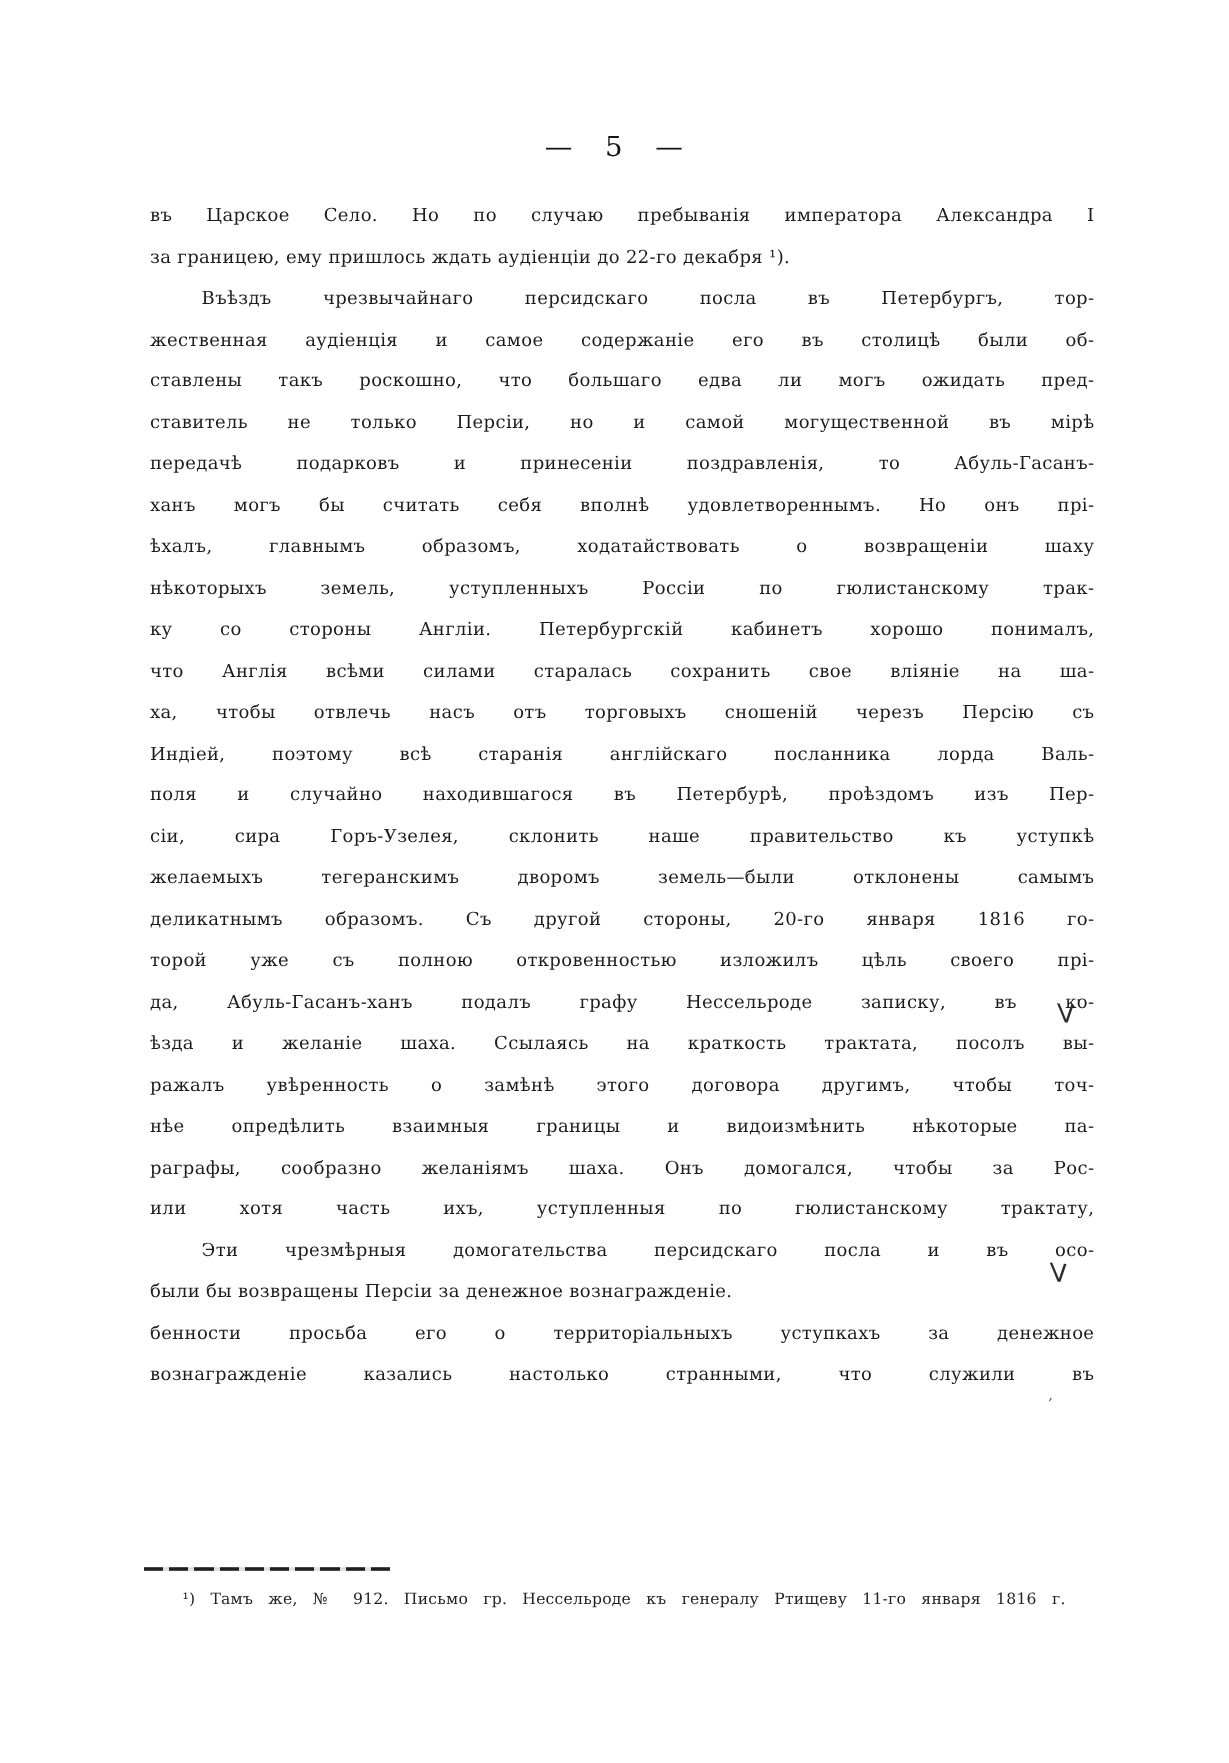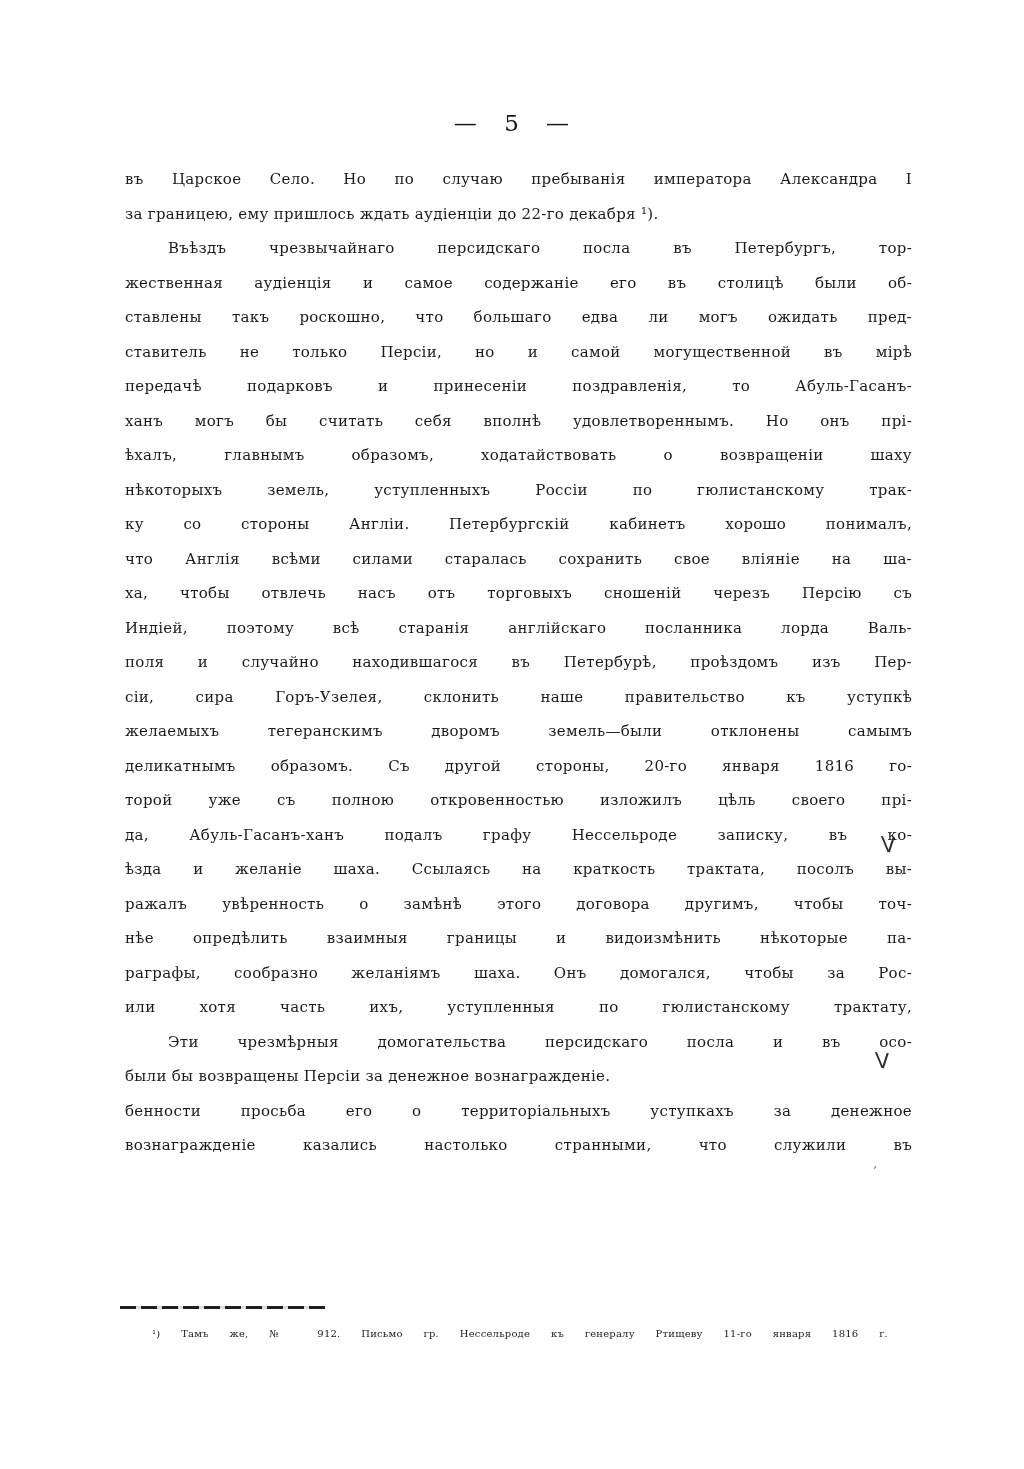--- a/index.html
+++ b/index.html
@@ -81,21 +81,21 @@
     height: 3px;
     background: repeating-linear-gradient(90deg,
       #1f1f1f 0px, #1f1f1f 16px,
       rgba(31,31,31,0.15) 16px, rgba(31,31,31,0.15) 21px);
   }
   .footnote {
     position: absolute;
     left: 120px;
     top: 1322px;
     width: 768px;
-    font-size: 10px;
+    font-size: 13px;
     line-height: 24px;
     letter-spacing: 0.2px;
     color: #222222;
     text-indent: 32px;
     text-align: justify;
     text-align-last: justify;
     white-space: nowrap;
   }
 </style>
 </head>

